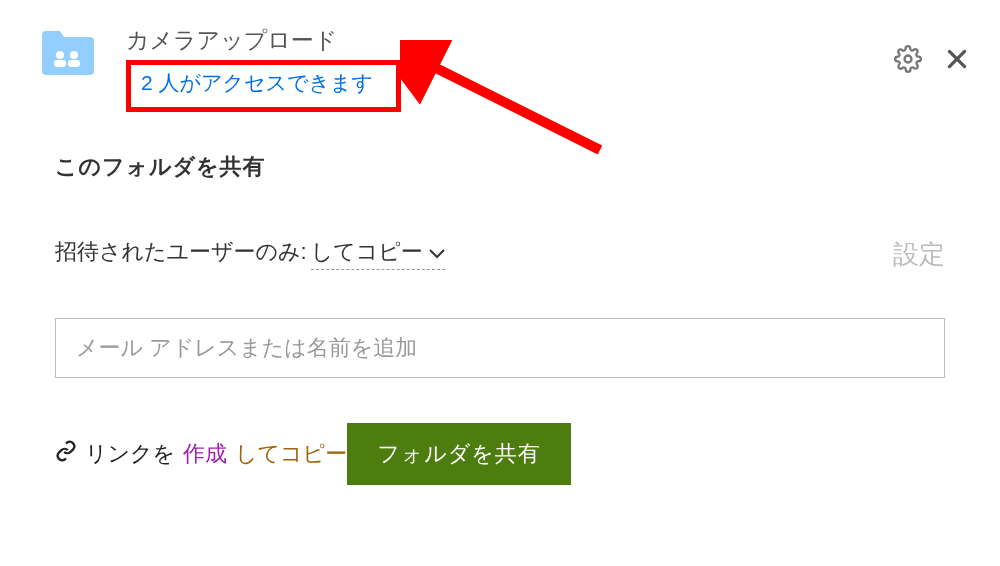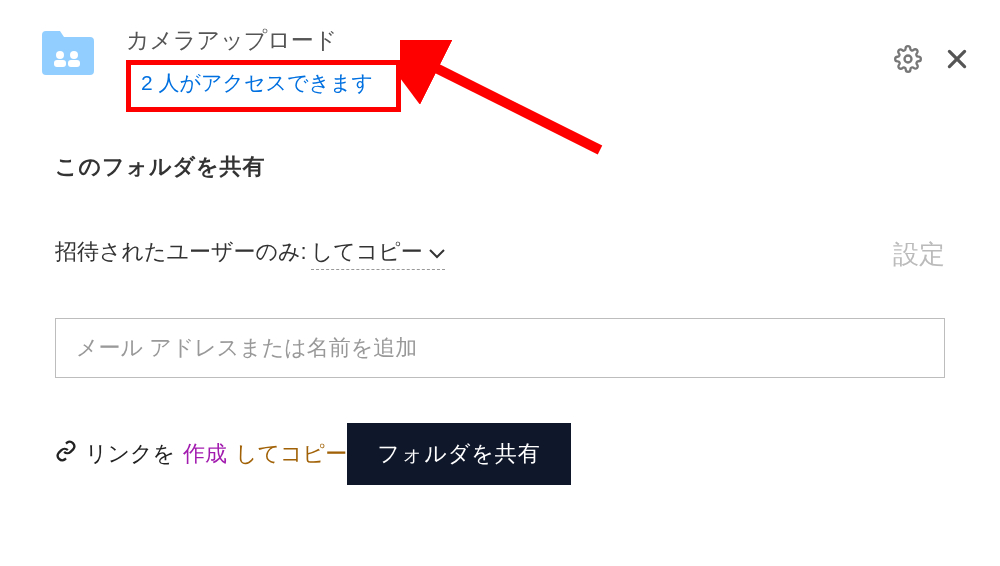--- a/index.html
+++ b/index.html
@@ -125,21 +125,21 @@
       display: flex;
       align-items: center;
       gap: 8px;
       font-size: 22px;
       color: #333;
     }
     .link-create .prefix { color: #222; }
     .link-create .action { color: #a21caf; cursor: pointer; }
     .link-create .suffix { color: #a16207; }
     .share-btn {
-      background: #0f172a;
+      background: #4d7c0f;
       color: #fff;
       border: none;
       padding: 16px 30px;
       font-size: 22px;
       cursor: pointer;
       letter-spacing: 1px;
     }
   </style>
 </head>
 <body>

